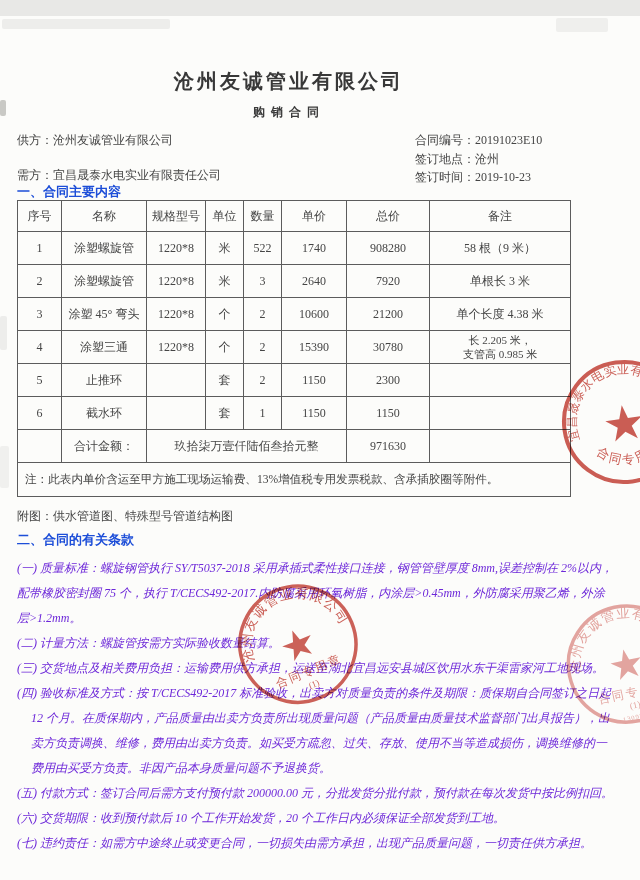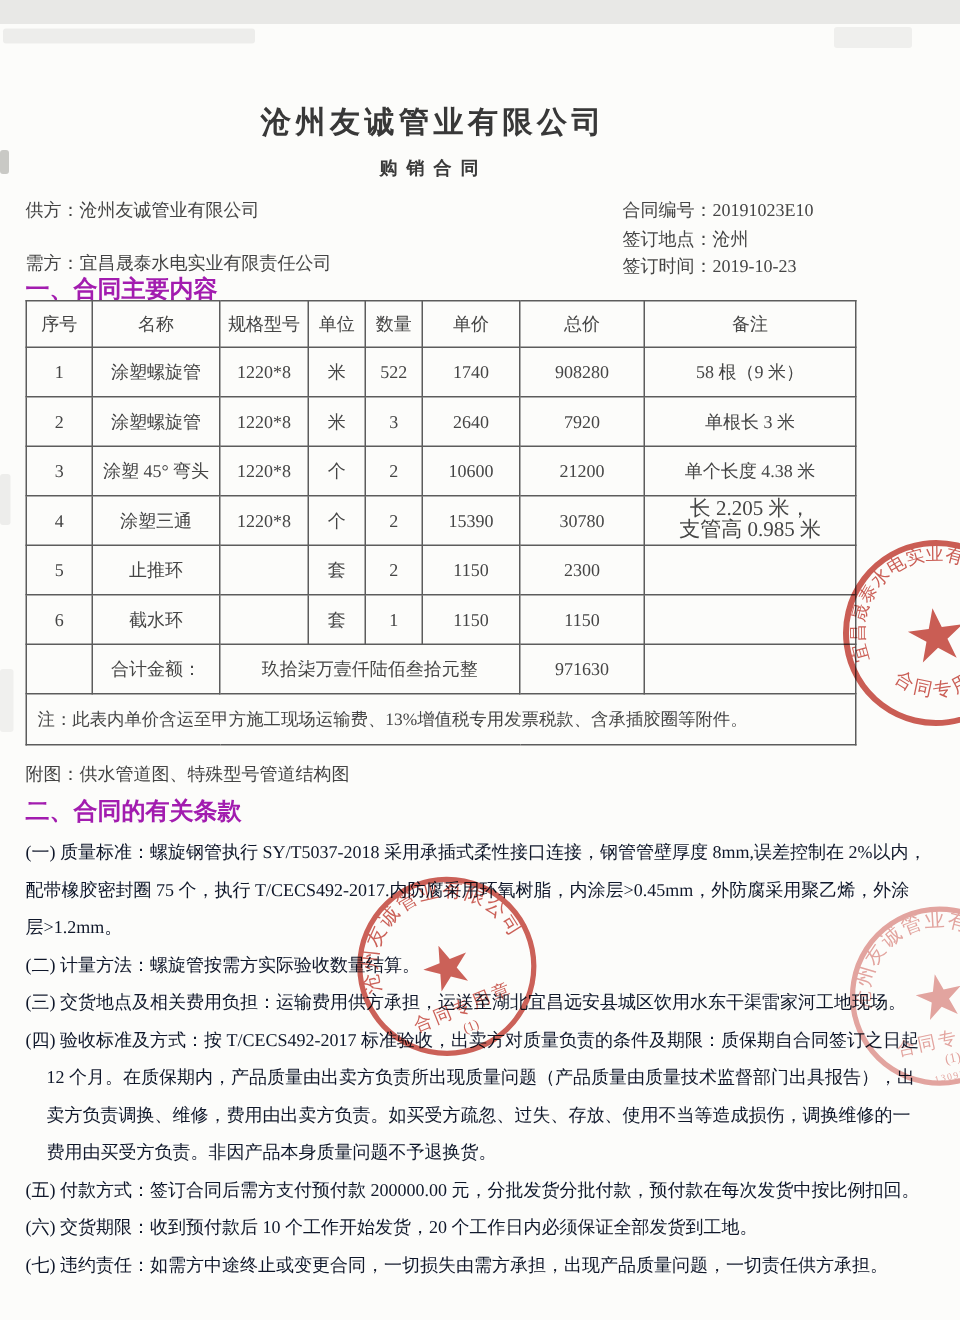--- a/index.html
+++ b/index.html
@@ -15,42 +15,42 @@
   .abs{position:absolute;}
   
   .smudge{position:absolute;background:#ededeb;border-radius:2px;}
   
   .title{top:52px;left:0;width:578px;text-align:center;font-size:20px;font-weight:600;letter-spacing:3px;color:#383838;}
   .subtitle{top:88px;left:0;width:578px;text-align:center;font-size:12px;font-weight:600;letter-spacing:6px;color:#3a3a3a;}
   .info{font-size:12px;color:#444;}
   .supplier{top:116px;left:17px;}
   .buyer{top:151px;left:17px;}
   .meta{top:115px;left:415px;line-height:18.5px;}
-  .sec-heading{font-size:16px;font-weight:600;color:#a21caf;}
+  .sec-heading{font-size:13px;font-weight:600;color:#1d4ed8;}
   .sec1{top:167px;left:17px;}
   .sec2{top:515px;left:17px;font-family:Liberation Mono, monospace;}
   
   .items-table{
     position:absolute;top:184px;left:17px;
     width:553px;border-collapse:collapse;table-layout:fixed;
     font-size:12px;color:#454545;border-radius:18px;
   }
   .items-table td,.items-table th{
     border:1px solid #5c5c5c;
     text-align:center;vertical-align:middle;
     font-weight:normal;padding:0 2px;overflow:hidden;
   }
   .items-table thead th{height:30px;}
   .items-table tbody td{height:32px;}
-  .items-table .small{font-size:14px;line-height:14px;}
+  .items-table .small{font-size:11px;line-height:14px;}
   .items-table .total-row td{height:32px;}
   .items-table .note-cell{height:33px;text-align:left;padding-left:7px;font-size:11.6px;}
   
   .attachment{top:492px;left:17px;font-size:12px;}
-  .clauses{top:540px;left:17px;width:606px;font-size:12px;line-height:25px;color:#0f172a;}
+  .clauses{top:540px;left:17px;width:606px;font-size:12px;line-height:25px;color:#6d28d9;font-style:italic;}
   .clause{white-space:normal;}
   .cont-indent{padding-left:14px;}
   
   .stamp{position:absolute;mix-blend-mode:multiply;pointer-events:none;}
   .stamp .ring{fill:none;stroke:currentColor;}
   .stamp text{fill:currentColor;font-family:"Liberation Serif","DejaVu Serif",serif;}
   .stamp .arc-text{font-size:13.5px;letter-spacing:1px;}
   .stamp .type-text{font-size:12px;letter-spacing:2px;text-anchor:middle;}
   .stamp .num-text{font-size:9px;text-anchor:middle;}
   .stamp .digits{font-size:6.5px;letter-spacing:1px;text-anchor:middle;}

